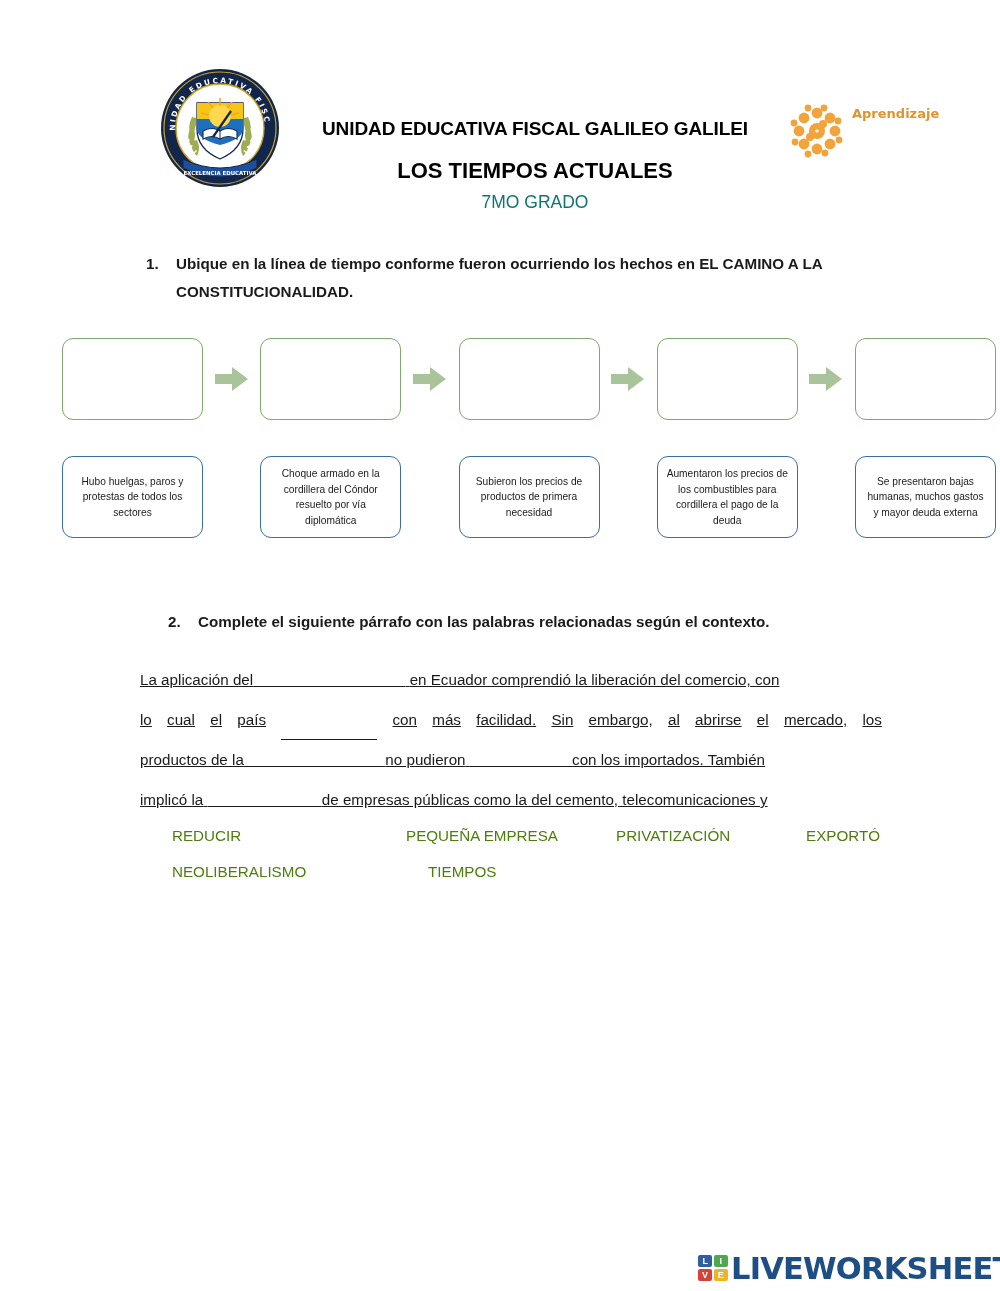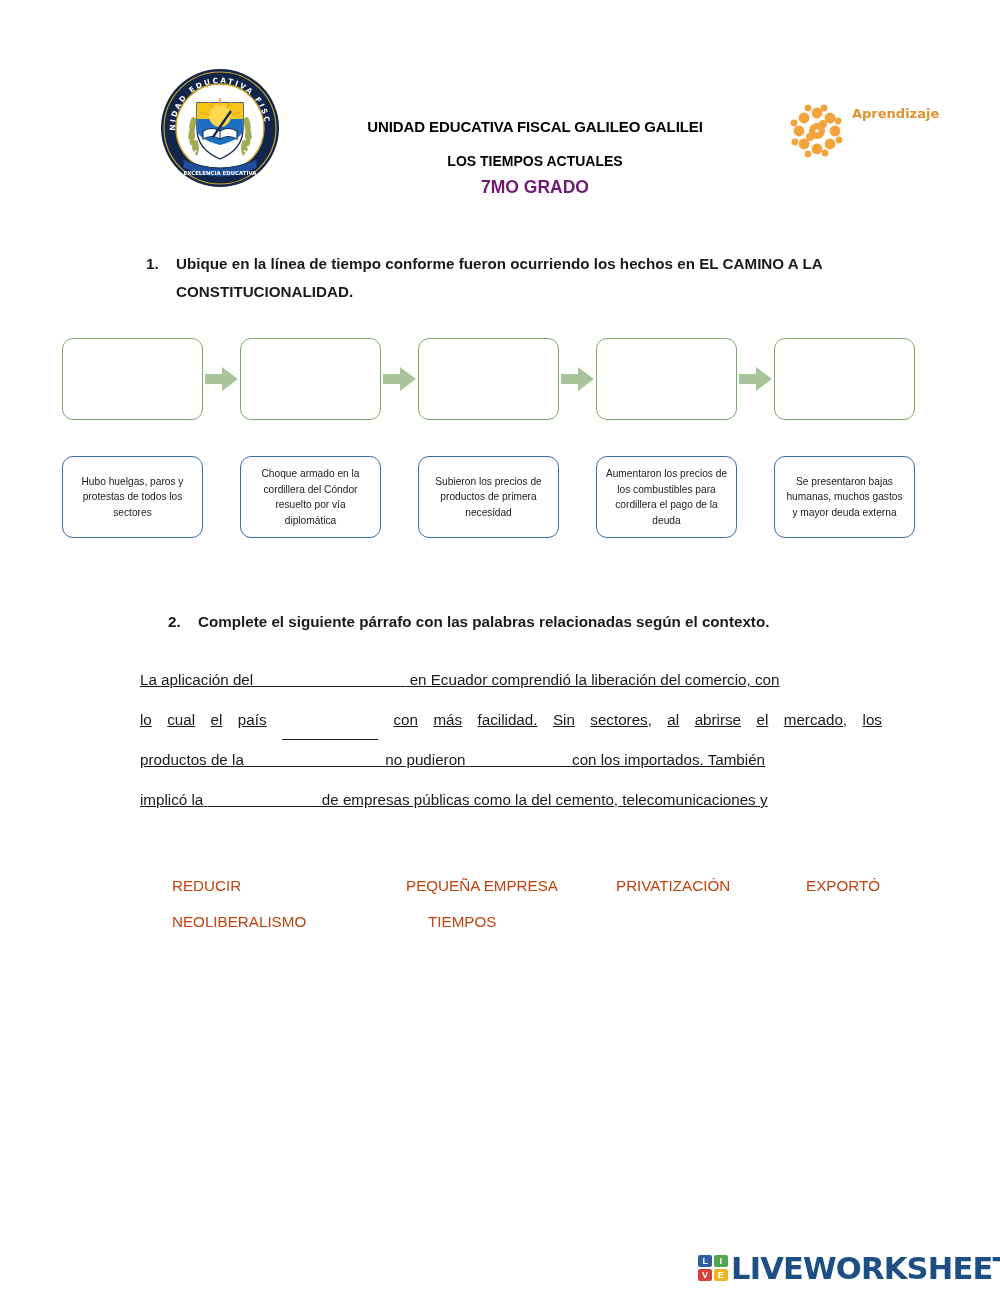--- a/index.html
+++ b/index.html
@@ -28,36 +28,36 @@
     left: 159px; top: 67px;
     width: 122px; height: 122px;
   }
   .header-titles {
     position: absolute;
     left: 300px; top: 118px;
     width: 470px;
     text-align: center;
   }
   .title-main {
-    font-size: 15px;
+    font-size: 19px;
     font-weight: bold;
     letter-spacing: -0.1px;
     color: #000000;
     white-space: nowrap;
   }
   .title-sub1 {
-    font-size: 14px;
+    font-size: 22px;
     font-weight: bold;
     color: #000000;
     margin-top: 18px;
   }
   .title-sub2 {
     font-size: 17.5px;
-    font-weight: bold;
-    color: #701a75;
+    font-weight: normal;
+    color: #0f766e;
     margin-top: 8px;
   }
   .ca-logo {
     position: absolute;
     left: 786px; top: 98px;
     width: 200px; height: 68px;
   }
   .ca-mark {
     position: absolute;
     left: 0; top: 2px;
@@ -97,21 +97,21 @@
   
   .timeline {
     position: absolute;
     left: 0; top: 330px;
     width: 1000px;
     height: 240px;
   }
   .drop-row, .fact-row {
     position: absolute;
     left: 62px;
-    width: 853px;
+    width: 934px;
     display: flex;
     align-items: center;
   }
   .drop-row { top: 8px; }
   .fact-row { top: 126px; }
 
   .drop-box {
     width: 141px;
     height: 82px;
     border: 1.4px solid #7ea96f;
@@ -182,24 +182,24 @@
   .b1 { width: 148px; }
   .b2 { width: 96px; }
   .b3 { width: 133px; }
   .b4 { width: 98px; }
   .b5 { width: 110px; }
   .b6 { width: 56px; }
 
   
   .wordbank {
     position: absolute;
-    left: 172px; top: 877px;
+    left: 172px; top: 827px;
     width: 740px;
     font-size: 15.2px;
-    color: #c2410c;
+    color: #4d7c0f;
   }
   .wb-row {
     position: relative;
     height: 36px;
   }
   .wb-item { position: absolute; top: 0; white-space: nowrap; }
   .wb-r1-c1 { left: 0px; }
   .wb-r1-c2 { left: 198px; margin-left: 36px; }
   .wb-r1-c3 { left: 444px; }
   .wb-r1-c4 { left: 634px; }
@@ -416,21 +416,21 @@
   <div class="pline justify">
     <span>lo</span>
     <span>cual</span>
     <span>el</span>
     <span>país</span>
     <span class="blank b2"></span>
     <span>con</span>
     <span>más</span>
     <span>facilidad.</span>
     <span>Sin</span>
-    <span>sectores,</span>
+    <span>embargo,</span>
     <span>al</span>
     <span>abrirse</span>
     <span>el</span>
     <span>mercado,</span>
     <span>los</span>
   </div>
 
   <div class="pline">
     <span>productos de la</span>
     <span class="blank b3"></span>

